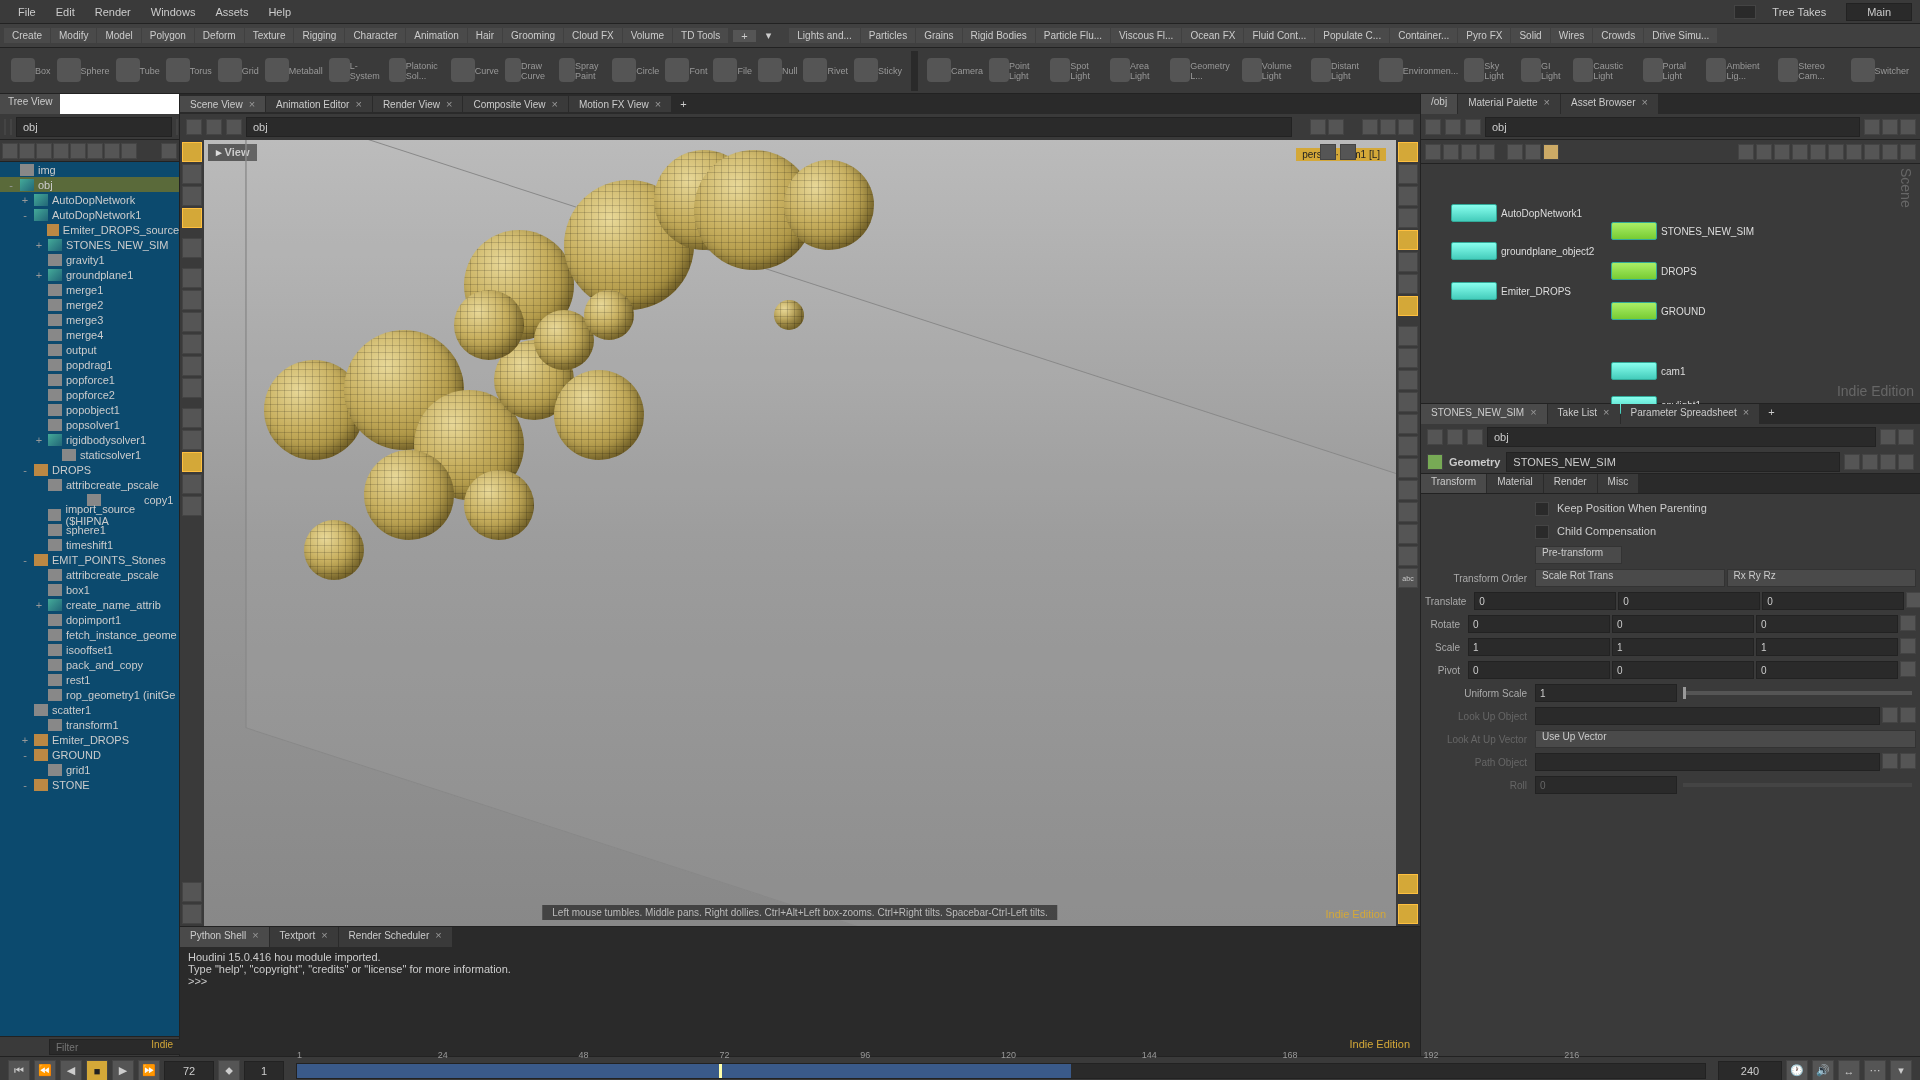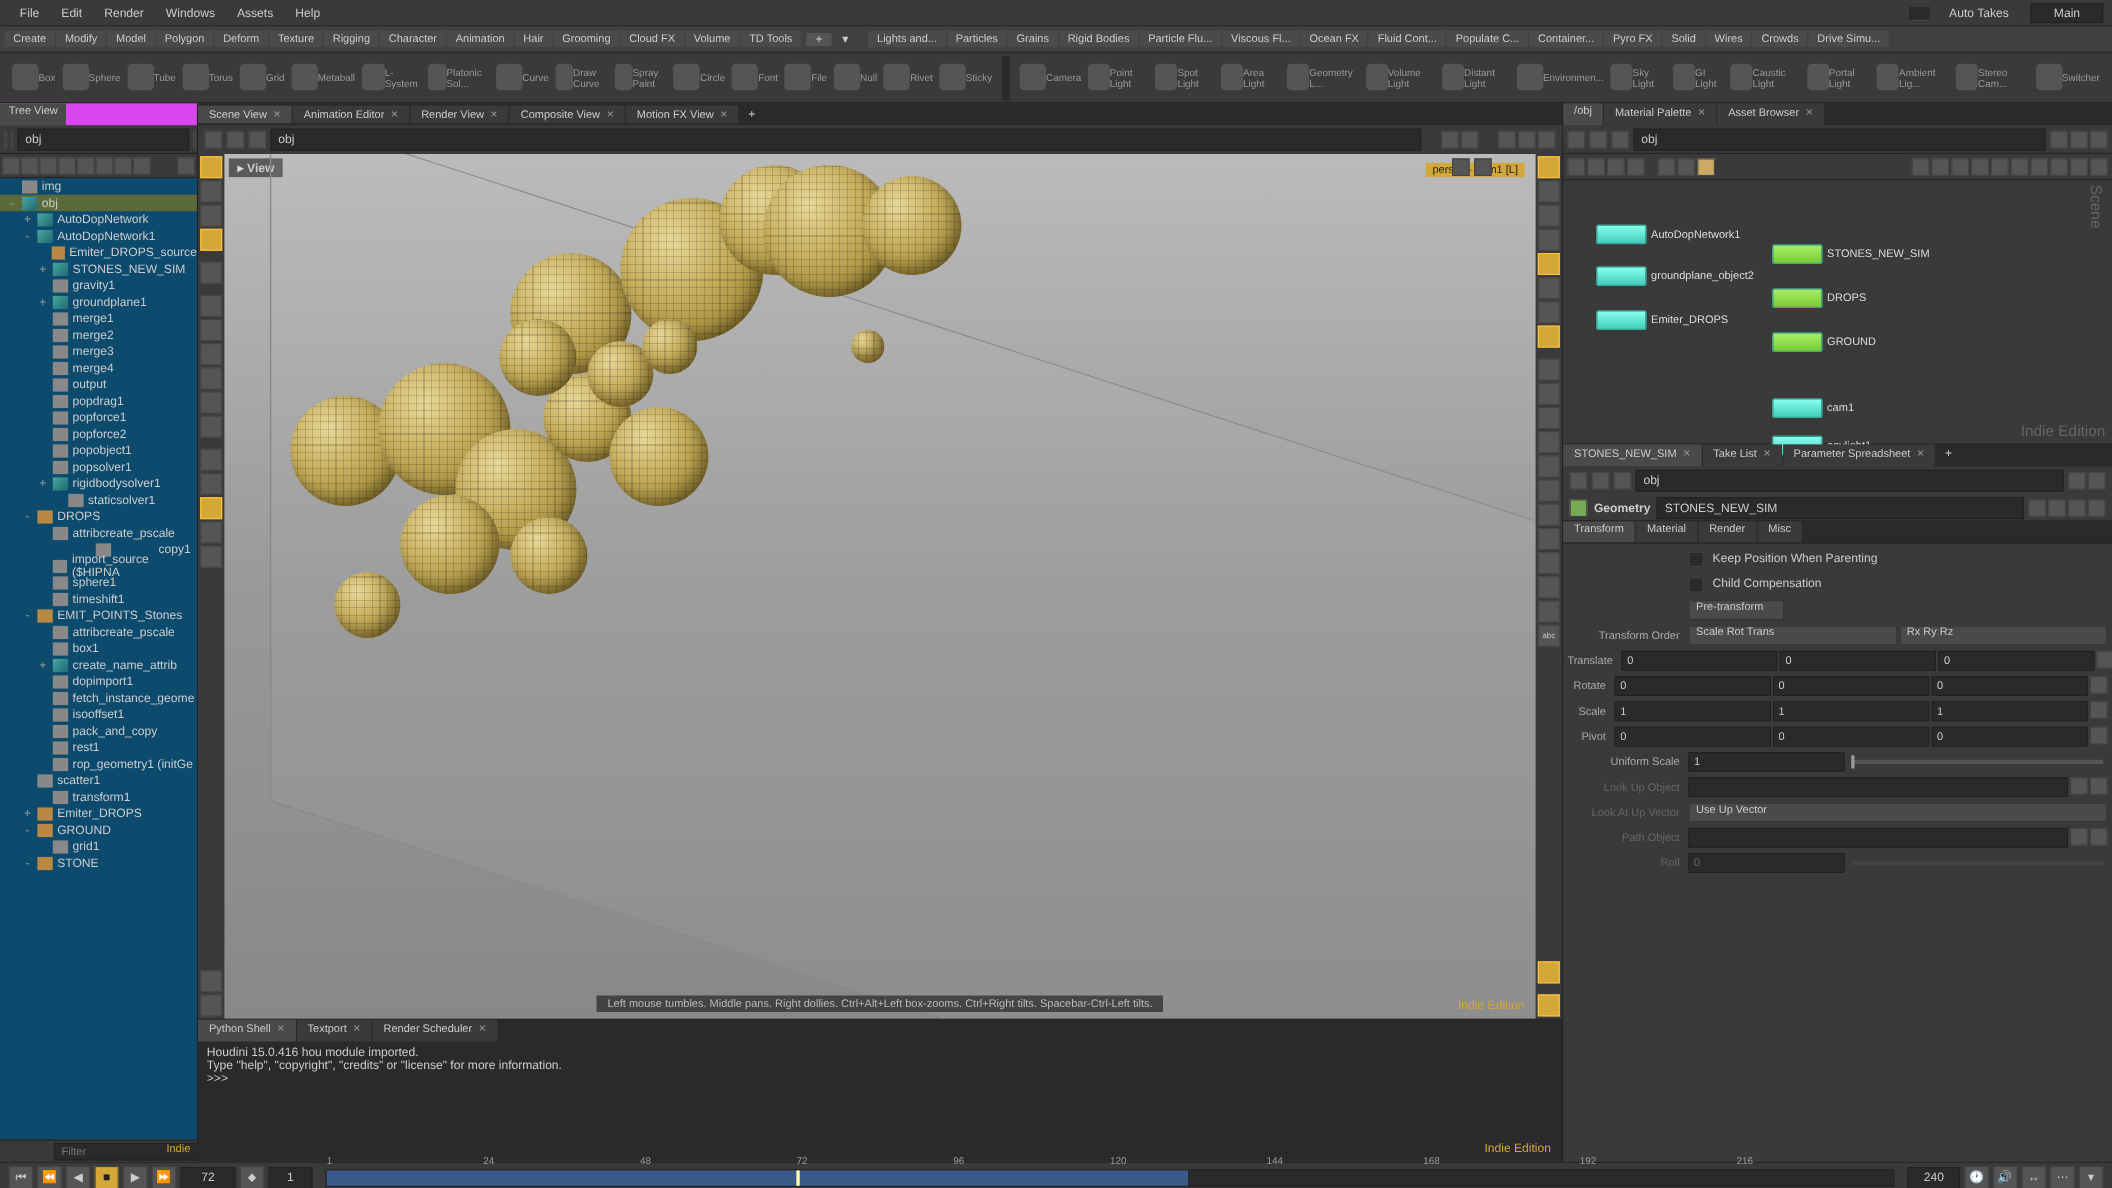--- a/index.html
+++ b/index.html
@@ -9,21 +9,21 @@
 .menubar .spacer{flex:1}
 .shelf{height:24px;background:#404040;display:flex;align-items:center;padding:0 4px;border-bottom:1px solid #222;overflow:hidden}
 .shelf-tab{padding:2px 8px;background:#4a4a4a;margin-right:1px;white-space:nowrap;font-size:10px;cursor:pointer}
 .shelf-tools{height:46px;background:#3a3a3a;display:flex;align-items:center;padding:0 8px;border-bottom:1px solid #222}
 .shelf-tool{display:flex;flex-direction:row;align-items:center;margin:0 3px;cursor:pointer}
 .shelf-tool .ico{width:24px;height:24px;background:#555;border-radius:4px;margin-bottom:2px}
 .shelf-tool .lbl{font-size:9px;color:#999}
 .shelf-divider{width:8px;height:40px;background:#2a2a2a;margin:0 6px}
 .main{display:flex;height:calc(100% - 118px)}
 .left-panel{width:180px;background:#3a3a3a;border-right:1px solid #222;display:flex;flex-direction:column}
-.panel-tabs{height:20px;display:flex;background:#d946ef}
+.panel-tabs{height:20px;display:flex;background:#ffffff}
 .panel-tab{padding:2px 8px;background:#3a3a3a;margin-right:1px;font-size:10px}
 .panel-tab.active{background:#4a4a4a}
 .path-bar{height:26px;display:flex;align-items:center;padding:0 4px;background:#3a3a3a;border-bottom:1px solid #222}
 .path-input{flex:1;background:#2a2a2a;border:1px solid #222;height:20px;padding:0 6px;color:#ccc}
 .toolbar-row{height:22px;display:flex;align-items:center;padding:0 2px;background:#3a3a3a;border-bottom:1px solid #222;gap:1px}
 .tb-btn{width:16px;height:16px;background:#555;border:1px solid #444;cursor:pointer}
 .tree{flex:1;overflow:auto;background:#0c4a6e}
 .tree-item{display:flex;align-items:center;height:15px;padding-left:6px;cursor:pointer}
 .tree-item.sel{background:#5a6a3a}
 .tree-item .exp{width:10px;text-align:center;color:#999}
@@ -90,21 +90,21 @@
 
 <div class="menubar">
   <span>File</span>
   <span>Edit</span>
   <span>Render</span>
   <span>Windows</span>
   <span>Assets</span>
   <span>Help</span>
   <div class="spacer"></div>
   <span class="chk"></span>
-  <span>Auto Takes</span>
+  <span>Tree Takes</span>
   <span style="background:#2a2a2a;padding:2px 20px;margin-left:10px;border:1px solid #222">Main</span>
 </div>
 
 <div class="shelf">
   <div id="shelf-set1" style="display:flex">
       <div class="shelf-tab">Create</div>
       <div class="shelf-tab">Modify</div>
       <div class="shelf-tab">Model</div>
       <div class="shelf-tab">Polygon</div>
       <div class="shelf-tab">Deform</div>
@@ -871,19 +871,19 @@
         <span style="position: absolute; left: 20%; font-size: 9px; color: rgb(153, 153, 153);">48</span>
         <span style="position: absolute; left: 30%; font-size: 9px; color: rgb(153, 153, 153);">72</span>
         <span style="position: absolute; left: 40%; font-size: 9px; color: rgb(153, 153, 153);">96</span>
         <span style="position: absolute; left: 50%; font-size: 9px; color: rgb(153, 153, 153);">120</span>
         <span style="position: absolute; left: 60%; font-size: 9px; color: rgb(153, 153, 153);">144</span>
         <span style="position: absolute; left: 70%; font-size: 9px; color: rgb(153, 153, 153);">168</span>
         <span style="position: absolute; left: 80%; font-size: 9px; color: rgb(153, 153, 153);">192</span>
         <span style="position: absolute; left: 90%; font-size: 9px; color: rgb(153, 153, 153);">216</span>
       </div>
   </div>
-  <input class="frame-input" style="width: 48px;" value="240">
+  <input class="frame-input" style="width: 64px;" value="240">
   <div class="play-btn">🕐</div>
   <div class="play-btn">🔊</div>
   <div class="play-btn">↔</div>
   <div class="play-btn">⋯</div>
   <div class="play-btn">▾</div>
 </div>
 
 </body></html>

